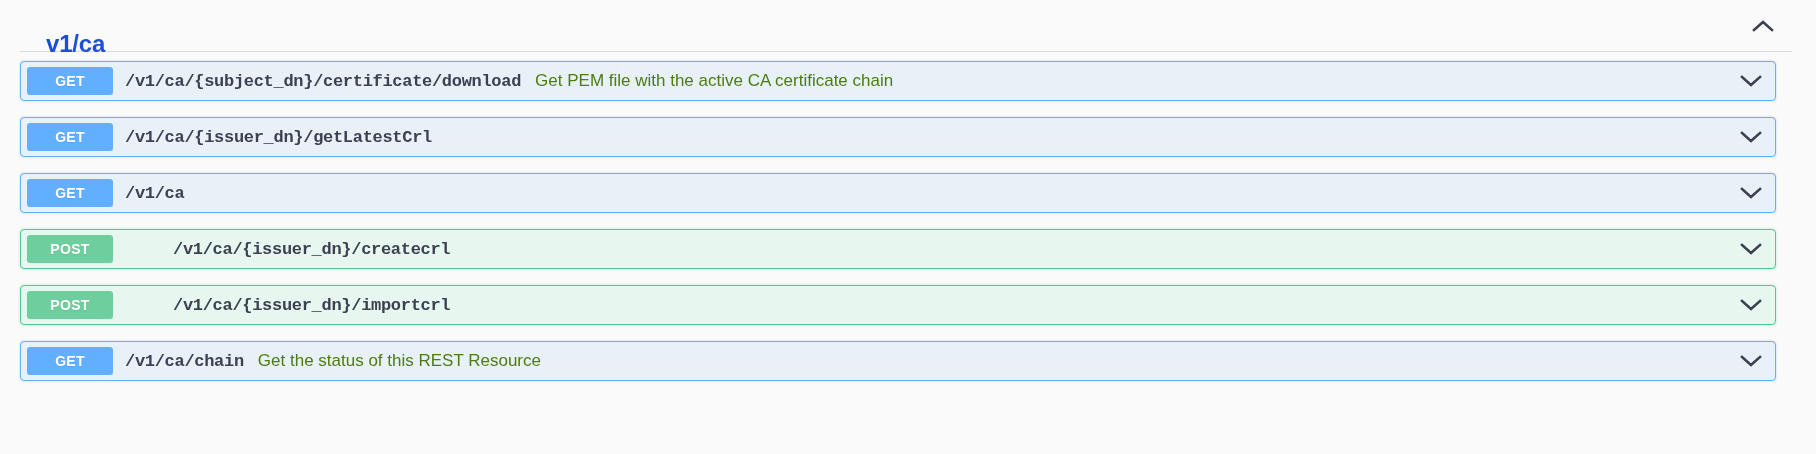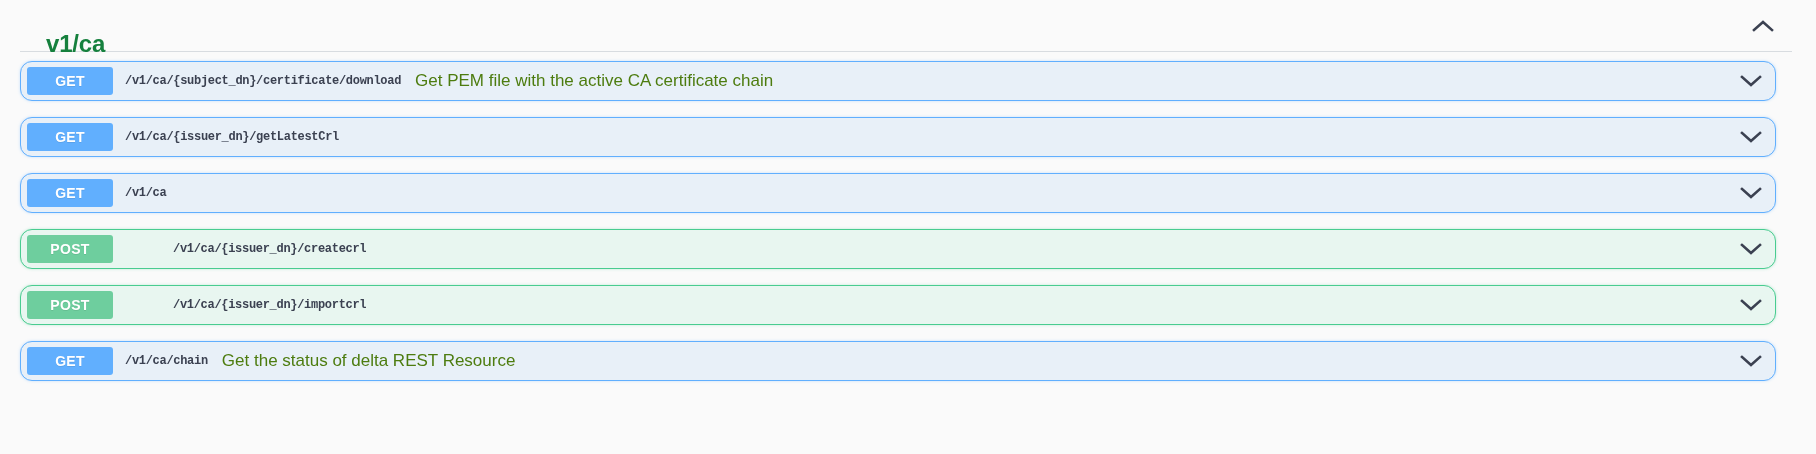--- a/index.html
+++ b/index.html
@@ -28,21 +28,21 @@
     padding: 0 26px 0 26px;
     display: flex;
     align-items: center;
     border-bottom: 1px solid #d8dce0;
     margin: 0 20px 0 20px;
     width: 1772px;
   }
   .tag-title {
     font-size: 24px;
     font-weight: bold;
-    color: #15803d;
+    color: #1d4ed8;
     letter-spacing: -0.2px;
     font-family: "Liberation Sans", sans-serif;
     margin-top: 36px;
   }
   .tag-toggle {
     position: absolute;
     right: 12px;
     top: 50%;
     transform: translateY(-50%);
     width: 34px;
@@ -69,21 +69,21 @@
   .op-list {
     padding: 9px 20px 0 20px;
     box-sizing: border-box;
   }
   .op-row {
     position: relative;
     display: flex;
     align-items: center;
     height: 40px;
     margin: 0 0 16px 0;
-    border-radius: 12px;
+    border-radius: 4px;
     box-sizing: border-box;
     cursor: pointer;
     width: 1756px;
   }
   .op-row.get {
     background: #e8f0f8;
     border: 1px solid #61affe;
     box-shadow: 0 0 3px rgba(97,175,254,0.35);
   }
   .op-row.post {
@@ -108,21 +108,21 @@
     letter-spacing: 0.3px;
     font-family: "Liberation Sans", sans-serif;
     text-shadow: 0 1px 0 rgba(0,0,0,0.08);
   }
   .op-row.get .op-method { background: #61affe; }
   .op-row.post .op-method { background: #6ece9e; }
 
   .op-path {
     flex: 0 0 auto;
     font-family: "Liberation Mono", monospace;
-    font-size: 12px;
+    font-size: 17px;
     font-weight: bold;
     color: #3b4151;
     letter-spacing: -0.3px;
     white-space: nowrap;
   }
   .op-desc {
     flex: 1 1 auto;
     margin-left: 14px;
     font-family: "Liberation Sans", sans-serif;
     font-size: 17px;
@@ -211,21 +211,21 @@
       <button class="op-toggle">
         <svg class="chev" width="22" height="14" viewBox="0 0 22 14" aria-hidden="true">
           <path d="M2 3 L11 11 L20 3"></path>
         </svg>
       </button>
     </div>
 
     <div class="op-row get">
       <span class="op-method">GET</span>
       <span class="op-path">/v1/ca/chain</span>
-      <span class="op-desc">Get the status of delta REST Resource</span>
+      <span class="op-desc">Get the status of this REST Resource</span>
       <button class="op-toggle">
         <svg class="chev" width="22" height="14" viewBox="0 0 22 14" aria-hidden="true">
           <path d="M2 3 L11 11 L20 3"></path>
         </svg>
       </button>
     </div>
 
   </div>
 </div>
 

